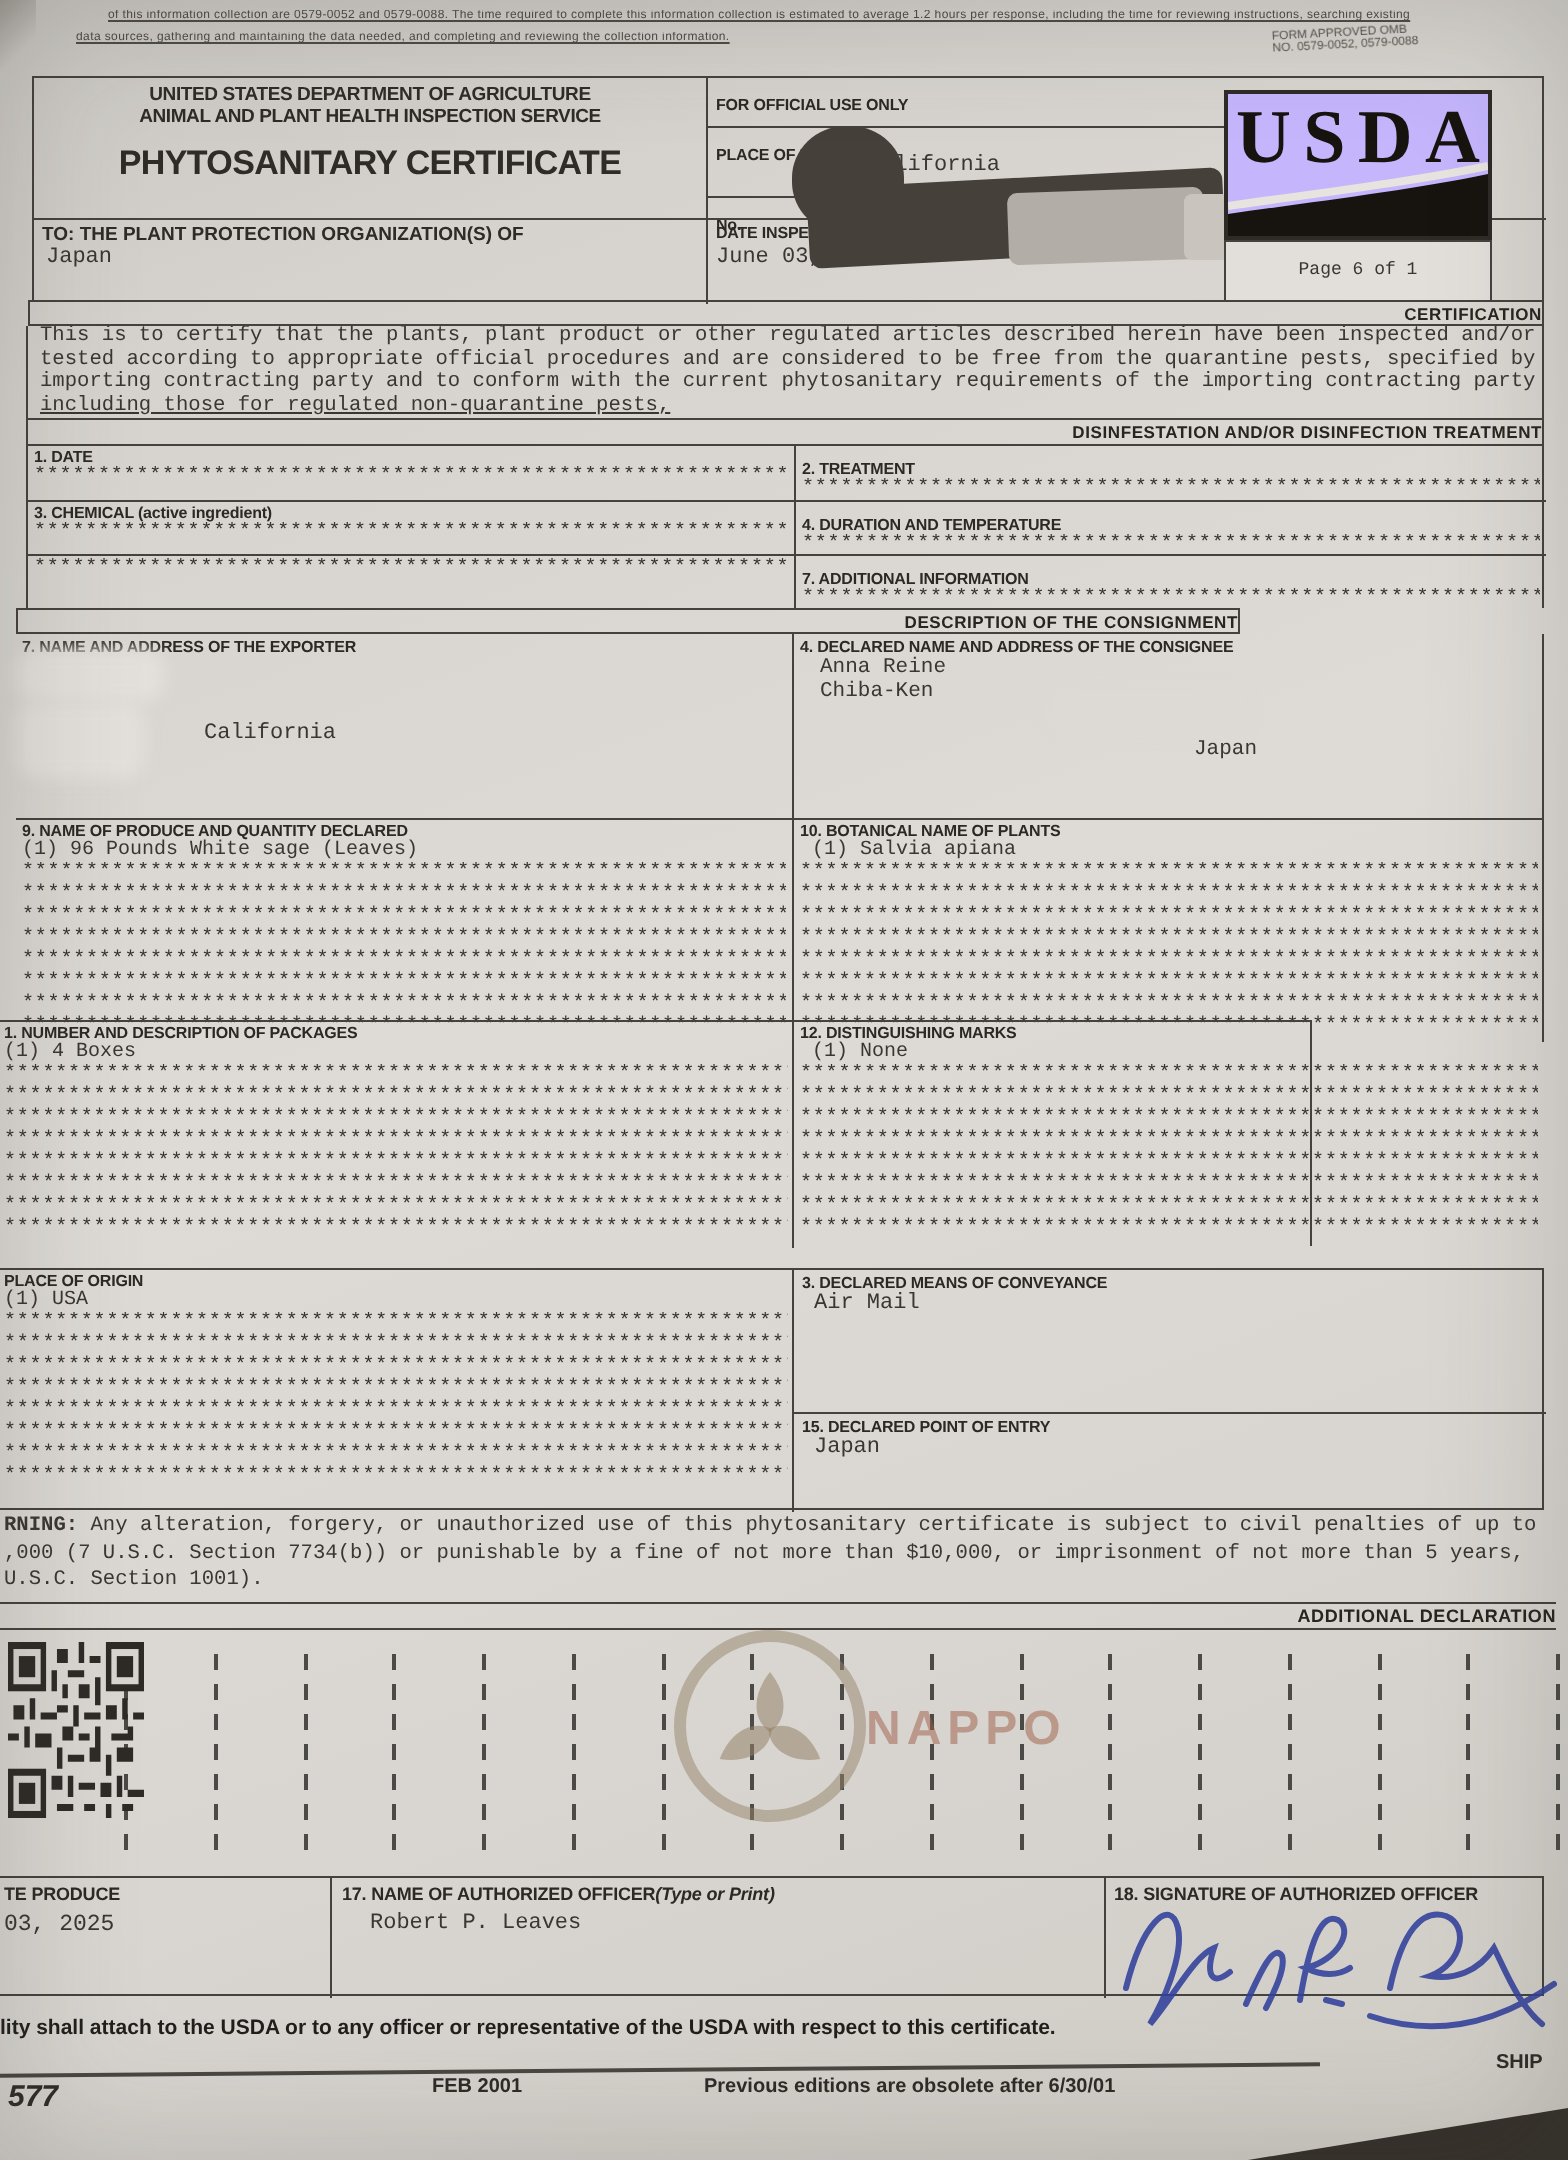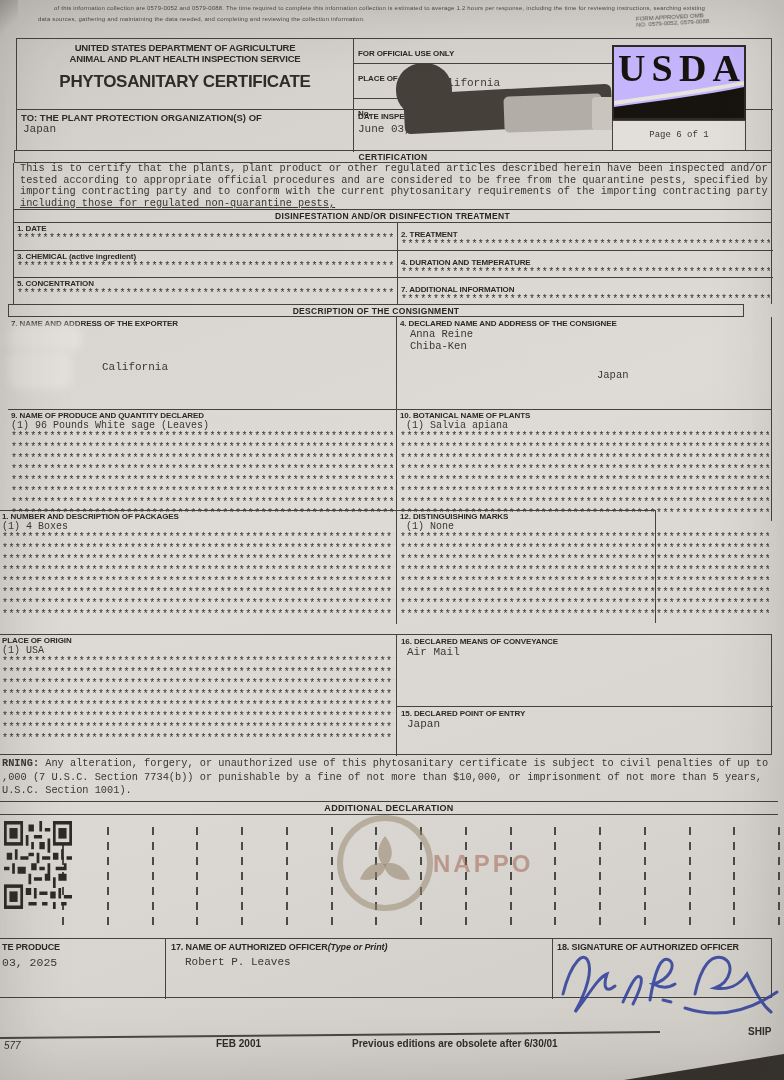--- a/index.html
+++ b/index.html
@@ -7,21 +7,21 @@
     font-family:"Liberation Sans",sans-serif;color:#2f2c28;}
   .paper{position:absolute;inset:0;}
   .sec{position:absolute;box-sizing:border-box;}
   .bL{border-left:1.5px solid #45413c}.bR{border-right:1.5px solid #45413c}
   .bT{border-top:1.5px solid #45413c}.bB{border-bottom:1.5px solid #45413c}
   .lbl{font-size:8px;font-weight:bold;letter-spacing:-.1px;color:#2c2925;white-space:nowrap}
   .mono{font-family:"Liberation Mono","DejaVu Sans Mono",monospace;color:#3a3733}
   .val{font-size:11px}
   .stars{font-family:"Liberation Mono","DejaVu Sans Mono",monospace;font-size:10px;line-height:11px;
     letter-spacing:.4px;color:#35322d;white-space:pre;overflow:hidden}
-  .band{font-size:8.5px;font-weight:bold;text-align:center;letter-spacing:.3px;
+  .band{font-size:8.5px;font-weight:bold;text-align:right;letter-spacing:.3px;
     padding-top:1px;color:#28251f}
   .fine{position:absolute;font-size:6px;color:#4e4a45;text-decoration:underline;white-space:nowrap;
     overflow:hidden;filter:blur(.3px);letter-spacing:.2px}
   .cellpad{padding:3px 4px}
   .blob{position:absolute;z-index:3}
   .blur-patch{position:absolute;background:#e3e0db;filter:blur(4px);border-radius:10px}
   .dash-line{width:2px;height:100%;
     background:repeating-linear-gradient(180deg,#4b4a47 0 8px,transparent 8px 15px)}
   .vignette{position:absolute;inset:0;box-shadow:inset 0 0 70px rgba(60,55,48,.22);pointer-events:none;z-index:40}
 </style>
@@ -107,30 +107,29 @@
     </div>
     <div class="sec bT" style="left:0;top:27px;width:383px;height:27px;padding:1px 3px">
       <div class="lbl">3. CHEMICAL (active ingredient)</div>
       <div class="stars" style="height:11px">********************************************************************************</div>
     </div>
     <div class="sec bL bT" style="left:383px;top:27px;width:376px;height:27px;padding:7px 3px 1px">
       <div class="lbl">4. DURATION AND TEMPERATURE</div>
       <div class="stars" style="height:11px">********************************************************************************</div>
     </div>
     <div class="sec bT" style="left:0;top:54px;width:383px;height:27px;padding:1px 3px">
-      <div class="lbl">5. CONCENTRATION</div>
       <div class="stars" style="height:11px">********************************************************************************</div>
     </div>
     <div class="sec bL bT" style="left:383px;top:54px;width:376px;height:27px;padding:7px 3px 1px">
       <div class="lbl">7. ADDITIONAL INFORMATION</div>
       <div class="stars" style="height:11px">********************************************************************************</div>
     </div>
   </div>
 
-  <div class="sec bT bB bL bR band" style="left:8px;top:304px;width:736px;height:13px">DESCRIPTION OF THE CONSIGNMENT</div>
+  <div class="sec bT bB bL bR band" style="left:8px;top:304px;width:612px;height:13px">DESCRIPTION OF THE CONSIGNMENT</div>
 
   <div class="sec bR" style="left:8px;top:317px;width:764px;height:92px">
     <div class="sec" style="left:0;top:0;width:388px;height:92px;padding:2px 3px">
       <div class="lbl">7. NAME AND ADDRESS OF THE EXPORTER</div>
       <div class="blur-patch" style="left:0;top:8px;width:74px;height:26px"></div>
       <div class="blur-patch" style="left:0;top:34px;width:64px;height:38px"></div>
       <div class="mono val" style="position:absolute;left:94px;top:44px">California</div>
     </div>
     <div class="sec bL" style="left:388px;top:0;width:376px;height:92px;padding:2px 3px">
       <div class="lbl">4. DECLARED NAME AND ADDRESS OF THE CONSIGNEE</div>
@@ -203,21 +202,21 @@
 ********************************************************************************
 ********************************************************************************
 ********************************************************************************
 ********************************************************************************
 ********************************************************************************
 ********************************************************************************
 ********************************************************************************</div>
     </div>
     <div class="sec bL" style="left:396px;top:0;width:376px;height:121px">
       <div class="sec bB" style="left:0;top:0;width:376px;height:72px;padding:2px 4px">
-        <div class="lbl">16. DECLARED MEANS OF CONVEYANCE</div>
+        <div class="lbl">3. DECLARED MEANS OF CONVEYANCE</div>
         <div class="mono val" style="margin-left:6px">Air Mail</div>
       </div>
       <div class="sec" style="left:0;top:72px;width:376px;height:49px;padding:2px 4px">
         <div class="lbl">15. DECLARED POINT OF ENTRY</div>
         <div class="mono val" style="margin-left:6px">Japan</div>
       </div>
     </div>
   </div>
 
   <div class="sec mono" style="left:0;top:757px;width:772px;height:44px;font-size:10.3px;line-height:13.5px;padding-left:2px;white-space:nowrap;overflow:hidden">
@@ -294,23 +293,24 @@
   <svg style="position:absolute;left:545px;top:928px;z-index:6;pointer-events:none" width="239" height="100" viewBox="0 0 239 100">
     <g fill="none" stroke="#32409c" stroke-width="3" stroke-linecap="round" opacity="0.88">
       <path d="M18,66 C26,34 40,20 44,36 C47,50 36,74 30,84 C42,70 52,50 62,46 C58,58 60,66 70,58"></path>
       <path d="M78,74 C86,56 92,44 96,50 C98,56 92,68 88,76"></path>
       <path d="M105,72 C110,42 116,28 124,32 C132,37 124,52 108,56 C116,60 124,60 130,56 M118,72 l8,2"></path>
       <path d="M150,66 C156,38 166,26 178,30 C190,35 186,54 170,60 C182,62 194,58 202,46 C208,58 214,74 226,84"></path>
       <path d="M140,80 C170,90 200,86 232,64"></path>
     </g>
   </svg>
 
+  <div class="sec" style="left:0;top:1008px;width:700px;font-size:10.5px;font-weight:bold;color:#211f1b;white-space:nowrap">lity shall attach to the USDA or to any officer or representative of the USDA with respect to this certificate.</div>
 
   <div class="sec" style="left:0;top:1034px;width:660px;height:2px;background:#4a4641;transform:rotate(-0.5deg)"></div>
-  <div class="sec" style="left:4px;top:1040px;font-size:10px;font-weight:normal;font-style:italic">577</div>
+  <div class="sec" style="left:4px;top:1040px;font-size:15px;font-weight:bold;font-style:italic">577</div>
   <div class="sec" style="left:216px;top:1038px;font-size:10px;font-weight:bold">FEB 2001</div>
   <div class="sec" style="left:352px;top:1038px;font-size:10px;font-weight:bold">Previous editions are obsolete after 6/30/01</div>
   <div class="sec" style="left:748px;top:1026px;font-size:10px;font-weight:bold">SHIP</div>
 
   <div class="sec" style="right:0;bottom:0;width:160px;height:26px;background:#35312b;clip-path:polygon(0 100%,100% 0,100% 100%)"></div>
   <div class="sec" style="left:0;top:0;width:18px;height:34px;background:linear-gradient(135deg,#7a766f,transparent 70%);opacity:.5"></div>
   <div class="vignette"></div>
 </div>
 
 </body></html>

